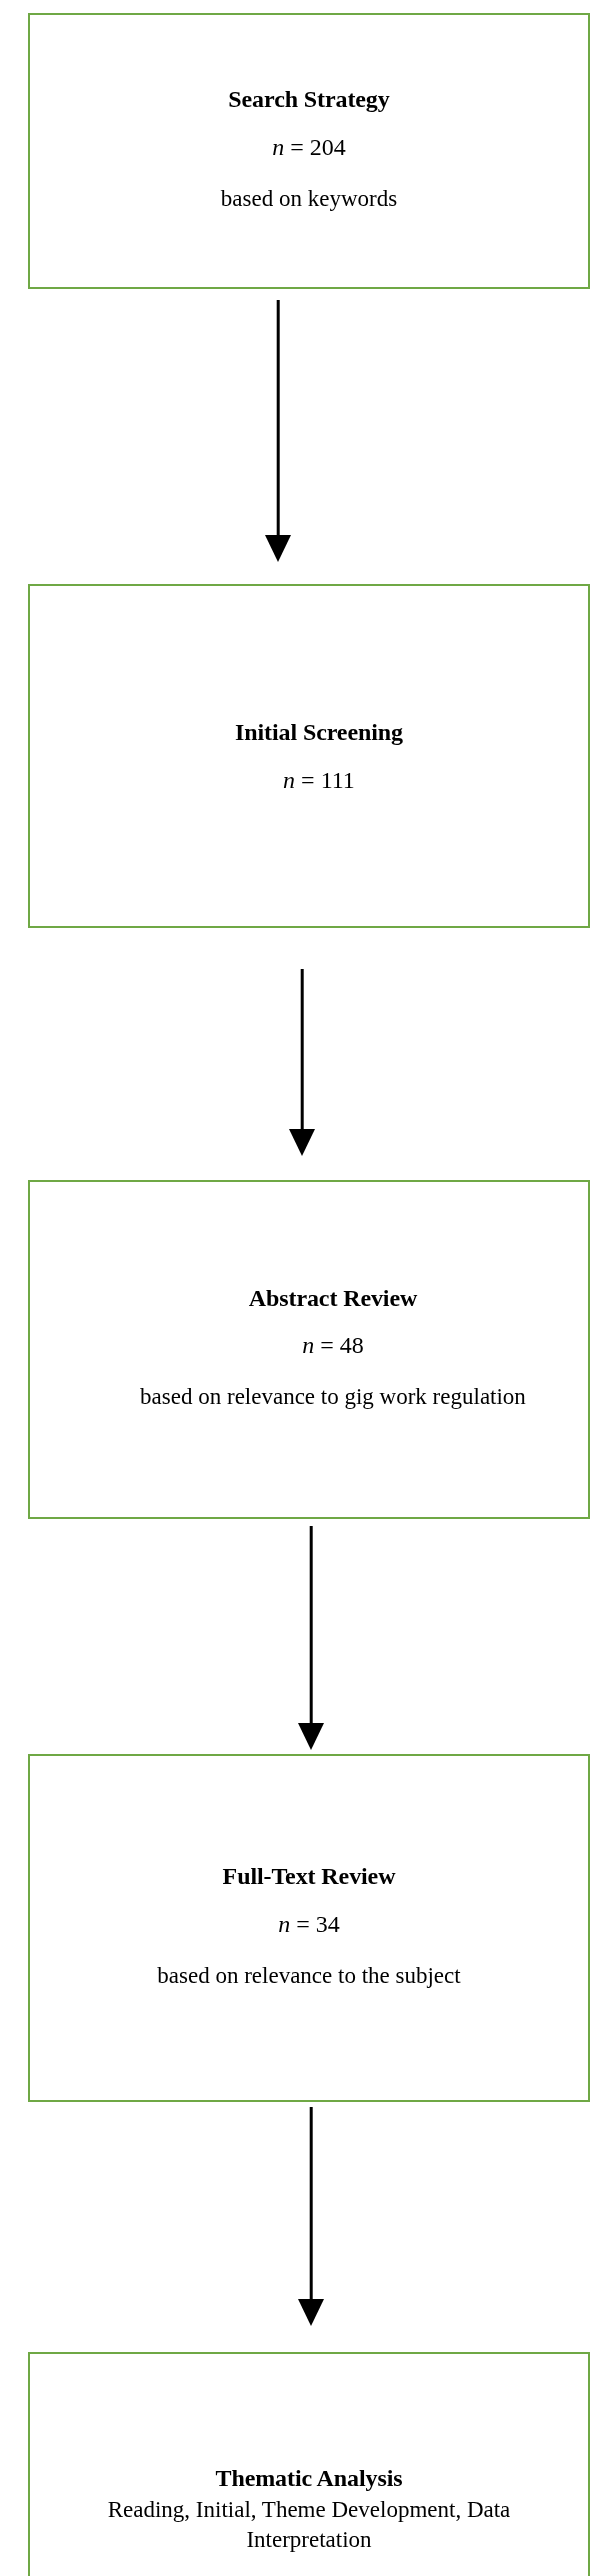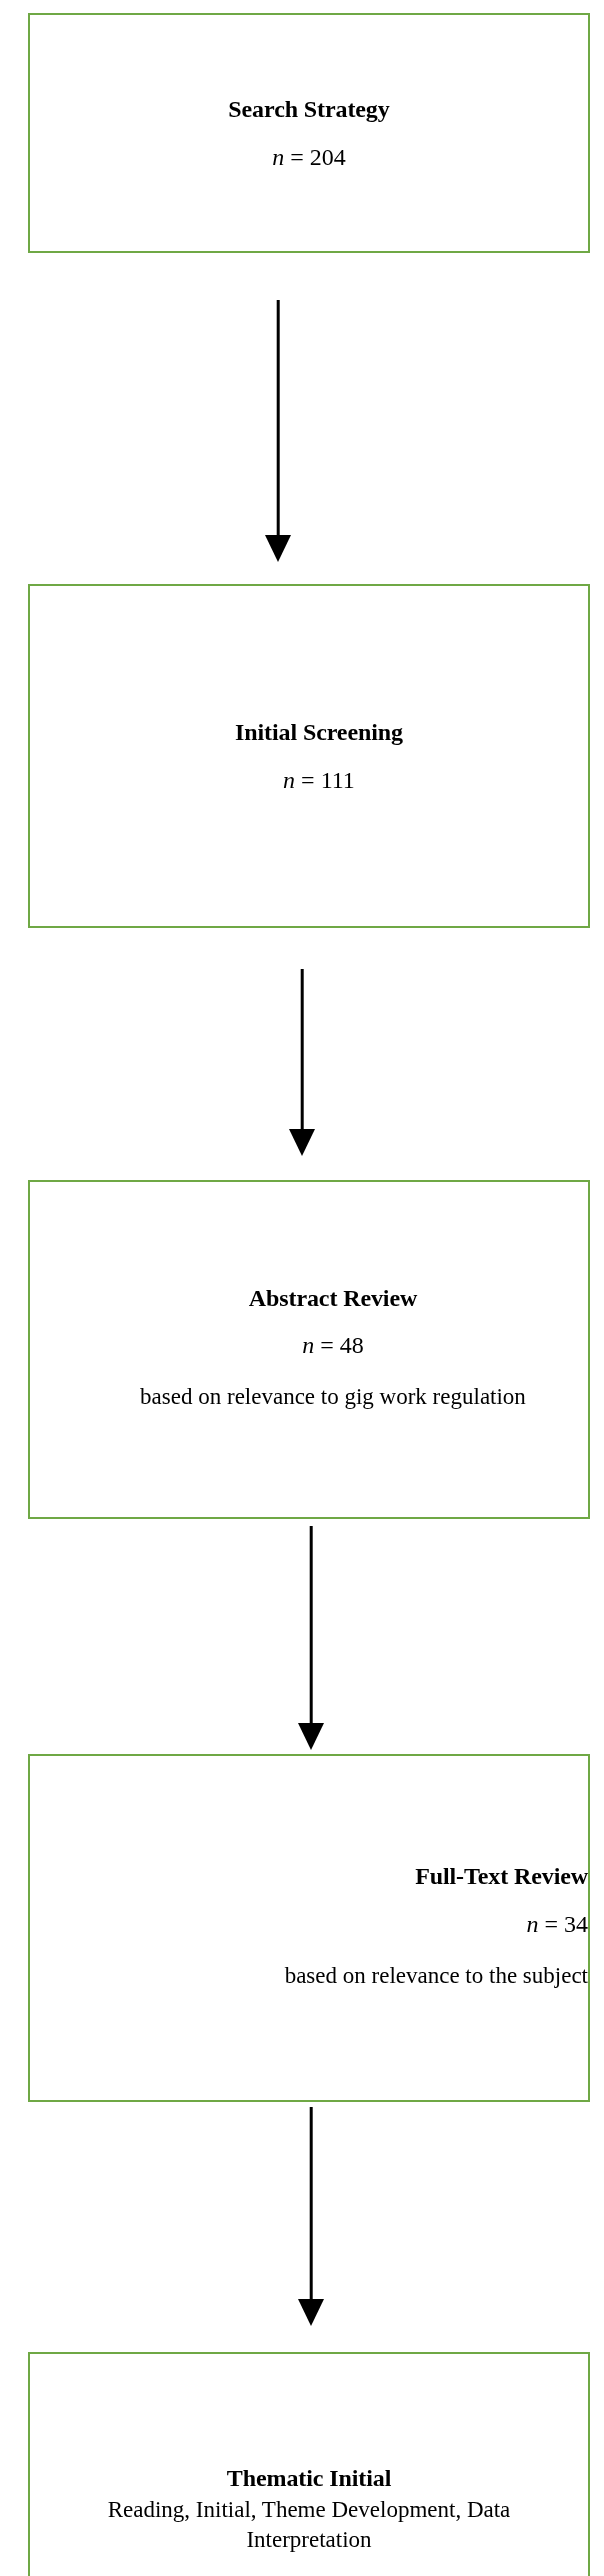--- a/index.html
+++ b/index.html
@@ -85,25 +85,26 @@
     border-right: 13.4px solid transparent;
     border-top: 27px solid #000000;
     transform: translateX(-50%);
   }
 </style>
 </head>
 <body>
 
 <div id="canvas" style="background: rgb(255, 255, 255);">
 
-  <div class="node spaced" style="top: 13px; height: 240px; border-color: rgb(111, 168, 69);">
+  <div class="node spaced" style="top: 13px; height: 276px; border-color: rgb(111, 168, 69);">
     <div class="node-title">Search Strategy</div>
     <div class="node-count">
       <span class="var">n</span><span> = 204</span>
     </div>
+    <div class="node-desc">based on keywords</div>
   </div>
 
   <div class="connector" style="left:278px; top:300px; height:262px;">
     <div class="shaft" style="height: 237px; background: rgb(0, 0, 0);"></div>
     <div class="head" style="top: 235px; border-top-color: rgb(0, 0, 0);"></div>
   </div>
 
   <div class="node spaced" style="top: 584px; height: 344px; border-color: rgb(111, 168, 69); padding-left: 20px;">
     <div class="node-title">Initial Screening</div>
     <div class="node-count">
@@ -122,32 +123,32 @@
       <span class="var">n</span><span> = 48</span>
     </div>
     <div class="node-desc" style="max-width:422px;">based on relevance to gig work regulation</div>
   </div>
 
   <div class="connector" style="left:311px; top:1526px; height:225px;">
     <div class="shaft" style="height: 200px; background: rgb(0, 0, 0);"></div>
     <div class="head" style="top: 197px; border-top-color: rgb(0, 0, 0);"></div>
   </div>
 
-  <div class="node spaced" style="top: 1754px; height: 348px; border-color: rgb(111, 168, 69); align-items: flex-end;">
+  <div class="node spaced" style="top: 1754px; height: 348px; border-color: rgb(111, 168, 69);">
     <div class="node-title">Full-Text Review</div>
     <div class="node-count">
       <span class="var">n</span><span> = 34</span>
     </div>
     <div class="node-desc" style="max-width:412px;">based on relevance to the subject</div>
   </div>
 
   <div class="connector" style="left:311px; top:2107px; height:219px;">
     <div class="shaft" style="height: 195px; background: rgb(0, 0, 0);"></div>
     <div class="head" style="top: 192px; border-top-color: rgb(0, 0, 0);"></div>
   </div>
 
   <div class="node tight" style="top: 2352px; height: 315px; border-color: rgb(111, 168, 69);">
-    <div class="node-title">Thematic Initial</div>
+    <div class="node-title">Thematic Analysis</div>
     <div class="node-desc" style="max-width:443px;">Reading, Initial, Theme Development, Data Interpretation</div>
   </div>
 
 </div>
 
 
 </body></html>

